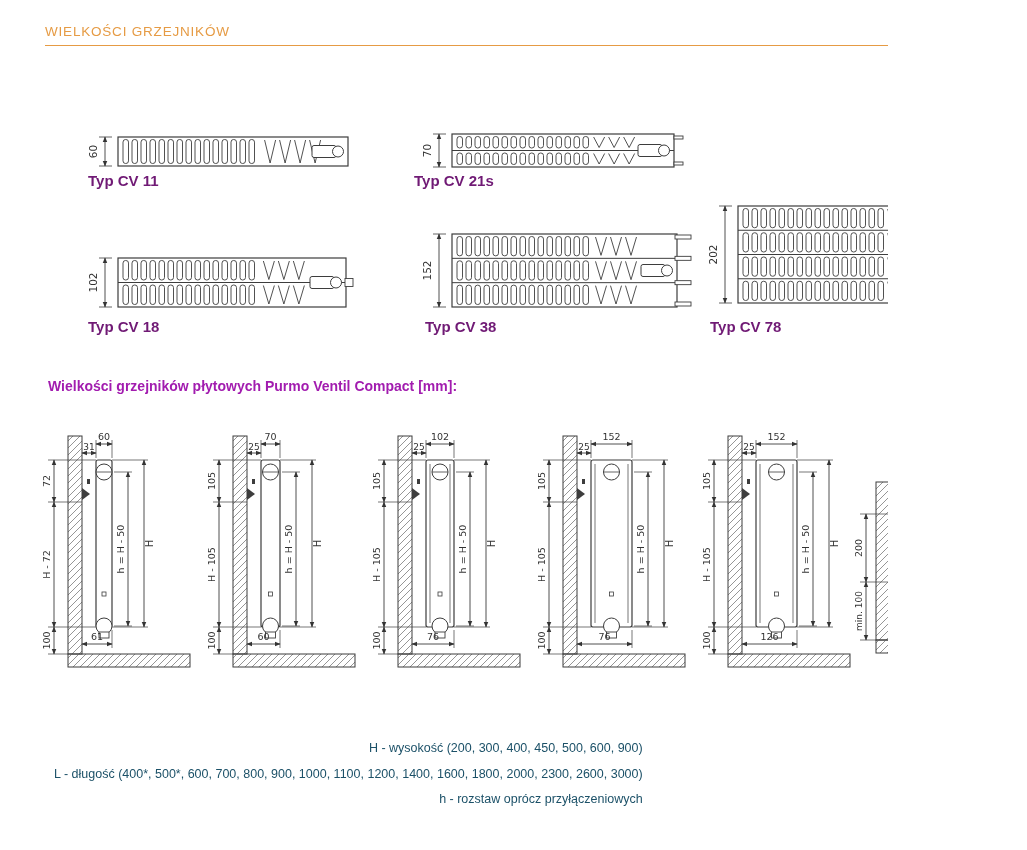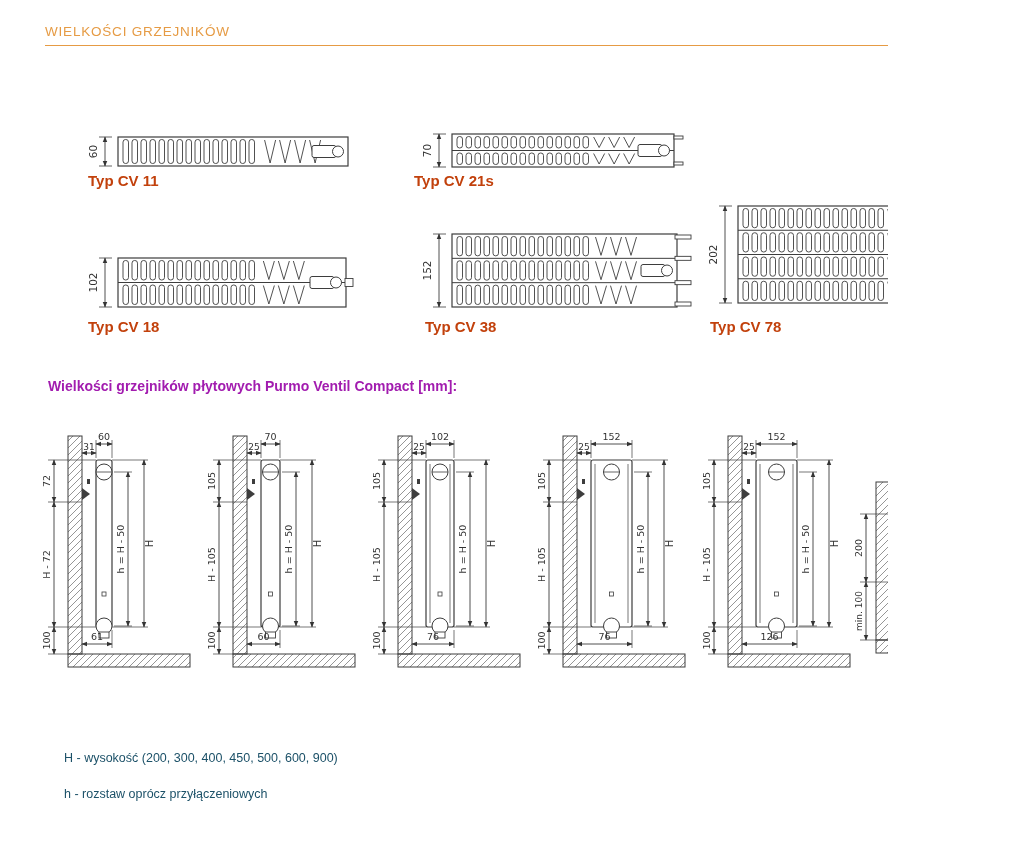--- a/index.html
+++ b/index.html
@@ -1,24 +1,24 @@
 <!DOCTYPE html>
 <html><head>
 <meta charset="utf-8">
 <style>
   html,body{margin:0;padding:0;background:#ffffff;}
   #page{position:relative;width:888px;height:850px;background:#fff;overflow:hidden;
-        font-family:"Liberation Sans","DejaVu Sans",sans-serif;}
+        font-family:"Liberation Sans","DejaVu Sans",sans-serif;text-align:right;}
   .hdr{position:absolute;left:45px;top:24px;font-size:13.5px;letter-spacing:.8px;
        font-weight:500;color:#E69B44;}
   .hdr-rule{position:absolute;left:45px;top:45px;width:937px;border-top:1.6px solid #E69B44;}
-  .fig-label{position:absolute;font-size:15px;font-weight:bold;color:#c2410c;}
+  .fig-label{position:absolute;font-size:15px;font-weight:bold;color:#701a75;}
   .sec-title{position:absolute;left:48px;top:378px;font-size:14px;font-weight:bold;color:#a21caf;}
   .legend{position:absolute;left:48px;top:733px;color:#1C5168;font-size:12.5px;line-height:19.5px;}
-  .legend p{margin:16px;}
+  .legend p{margin:6px;}
   .figwrap{position:absolute;}
   svg text{font-family:"DejaVu Sans","Liberation Sans",sans-serif;}
 </style>
 </head>
 <body>
 
 <div id="page">
 
   <div class="hdr">WIELKOŚCI GRZEJNIKÓW</div>
   <div class="hdr-rule"></div>
@@ -644,16 +644,17 @@
         <line x1="154" y1="92" x2="154" y2="160" stroke="#3d3d3d" stroke-width="0.9" marker-start="url(#da)" marker-end="url(#da)"></line>
         <text x="150" y="126" font-size="9.5" fill="#333" text-anchor="middle" transform="rotate(-90 150 126)">200</text>
         <line x1="98" y1="196" x2="98" y2="206" stroke="#3d3d3d" stroke-width="0.7"></line>
         <line x1="56" y1="164" x2="56" y2="206" stroke="#3d3d3d" stroke-width="0.7"></line>
         <line x1="56" y1="201" x2="98" y2="201" stroke="#3d3d3d" stroke-width="0.9" marker-start="url(#da)" marker-end="url(#da)"></line>
         <text x="77" y="197" font-size="9.5" fill="#333" text-anchor="middle">126</text>
       </svg></div>
 
   <div class="legend">
     <p>H - wysokość (200, 300, 400, 450, 500, 600, 900)</p>
+    <p>L - długość (400*, 500*, 600, 700, 800, 900, 1000, 1100, 1200, 1400, 1600, 1800, 2000, 2300, 2600, 3000)</p>
     <p>h - rozstaw oprócz przyłączeniowych</p>
   </div>
 
 </div>
 
 </body></html>

